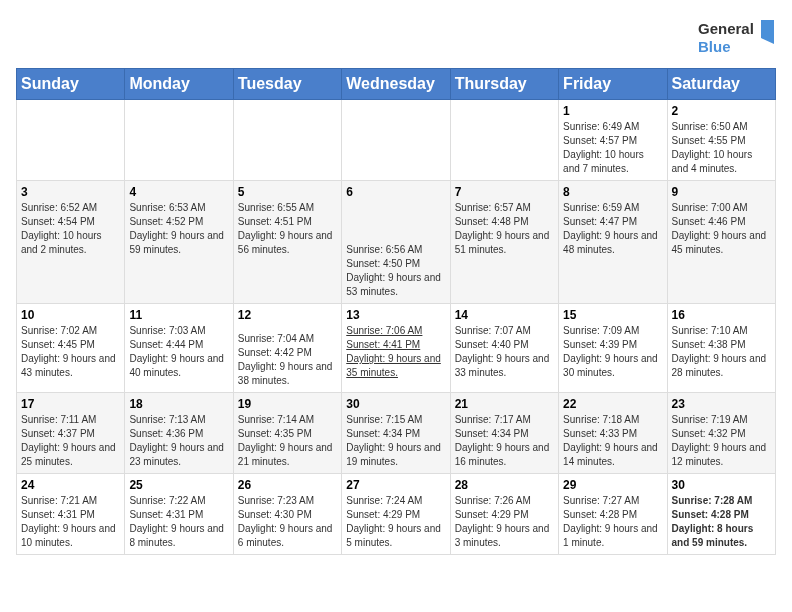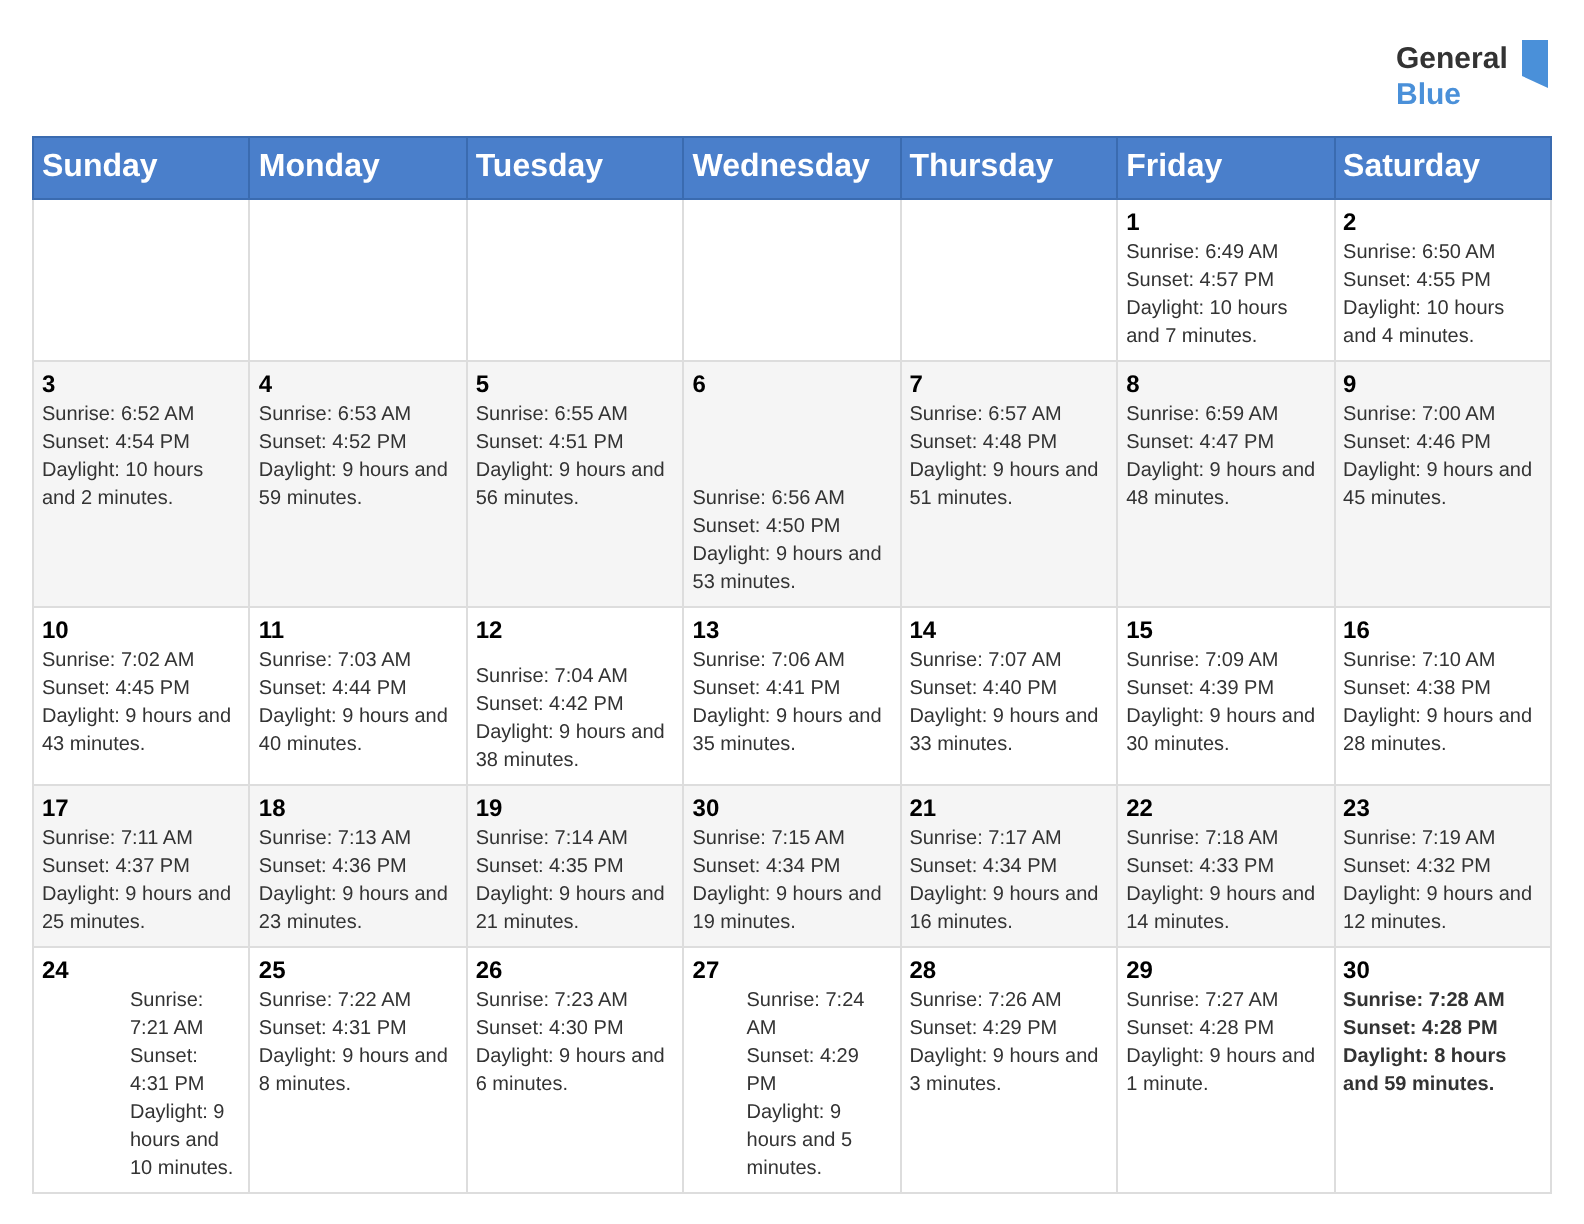--- a/index.html
+++ b/index.html
@@ -179,21 +179,21 @@
 Daylight: 9 hours and 40 minutes.</div>
         </td>
         <td>
           <div class="day-number">12</div>
           <div class="day-info" style="white-space: pre-line; margin-top: 10px;">Sunrise: 7:04 AM
 Sunset: 4:42 PM
 Daylight: 9 hours and 38 minutes.</div>
         </td>
         <td>
           <div class="day-number">13</div>
-          <div class="day-info" style="white-space: pre-line;">Sunrise: 7:06 AM
+          <div class="day-info" style="white-space: pre-line; text-decoration: underline;">Sunrise: 7:06 AM
 Sunset: 4:41 PM
 Daylight: 9 hours and 35 minutes.</div>
         </td>
         <td>
           <div class="day-number">14</div>
           <div class="day-info" style="white-space: pre-line;">Sunrise: 7:07 AM
 Sunset: 4:40 PM
 Daylight: 9 hours and 33 minutes.</div>
         </td>
         <td>
@@ -249,39 +249,39 @@
         <td>
           <div class="day-number">23</div>
           <div class="day-info" style="white-space: pre-line;">Sunrise: 7:19 AM
 Sunset: 4:32 PM
 Daylight: 9 hours and 12 minutes.</div>
         </td>
       </tr>
       <tr>
         <td>
           <div class="day-number">24</div>
-          <div class="day-info" style="white-space: pre-line; margin-left: 44px;">Sunrise: 7:21 AM
+          <div class="day-info" style="white-space: pre-line;">Sunrise: 7:21 AM
 Sunset: 4:31 PM
 Daylight: 9 hours and 10 minutes.</div>
         </td>
         <td>
           <div class="day-number">25</div>
           <div class="day-info" style="white-space: pre-line;">Sunrise: 7:22 AM
 Sunset: 4:31 PM
 Daylight: 9 hours and 8 minutes.</div>
         </td>
         <td>
           <div class="day-number">26</div>
           <div class="day-info" style="white-space: pre-line;">Sunrise: 7:23 AM
 Sunset: 4:30 PM
 Daylight: 9 hours and 6 minutes.</div>
         </td>
         <td>
           <div class="day-number">27</div>
-          <div class="day-info" style="white-space: pre-line; margin-left: 27px;">Sunrise: 7:24 AM
+          <div class="day-info" style="white-space: pre-line;">Sunrise: 7:24 AM
 Sunset: 4:29 PM
 Daylight: 9 hours and 5 minutes.</div>
         </td>
         <td>
           <div class="day-number">28</div>
           <div class="day-info" style="white-space: pre-line;">Sunrise: 7:26 AM
 Sunset: 4:29 PM
 Daylight: 9 hours and 3 minutes.</div>
         </td>
         <td>

